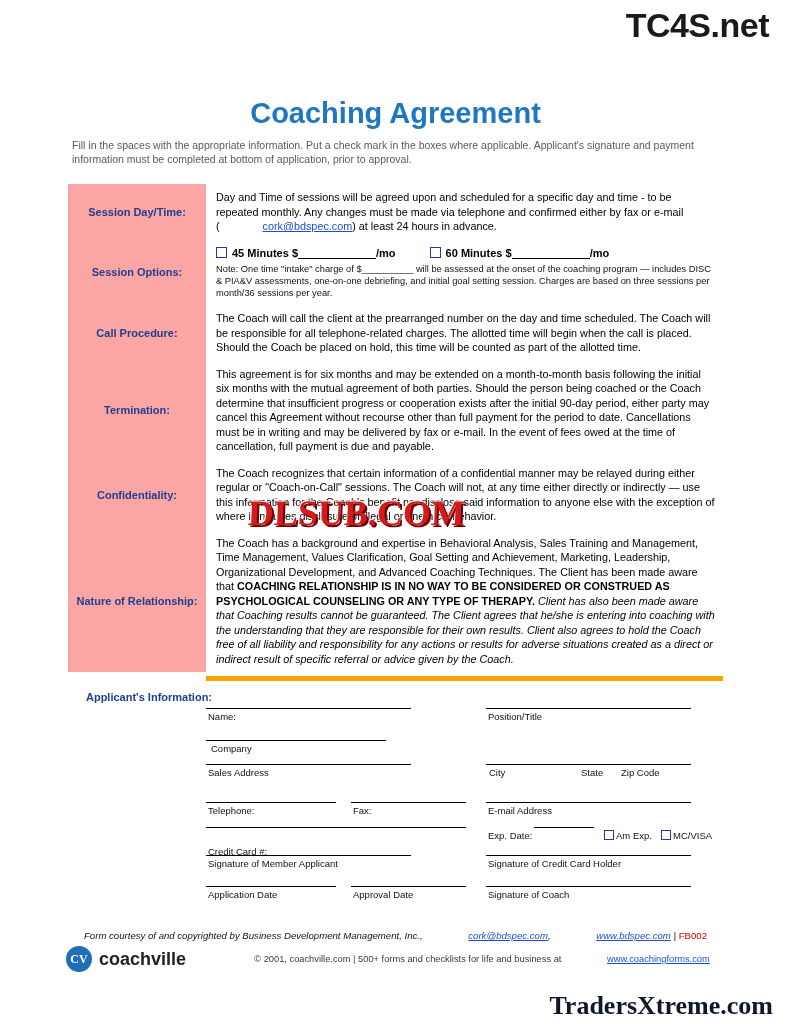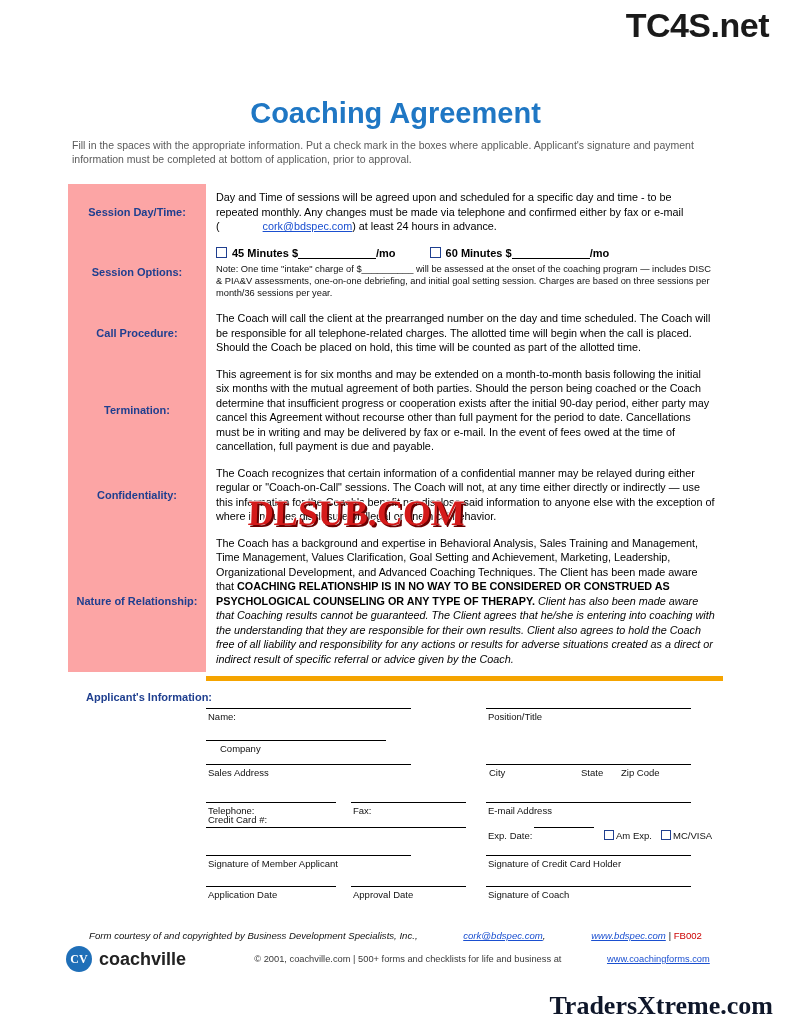--- a/index.html
+++ b/index.html
@@ -306,38 +306,38 @@
   <div class="appl-label">Applicant's Information:</div>
 
   <div class="fields">
 
     <div class="line" style="left:0; top:18px; width:205px;"></div>
     <div class="fl" style="left:2px; top:21px;">Name:</div>
     <div class="line" style="left:280px; top:18px; width:205px;"></div>
     <div class="fl" style="left:282px; top:21px;">Position/Title</div>
 
     <div class="line" style="left:0; top:50px; width:180px;"></div>
-    <div class="fl" style="left:14px; top:53px;">Company</div>
+    <div class="fl" style="left:5px; top:53px;">Company</div>
 
     <div class="line" style="left:0; top:74px; width:205px;"></div>
     <div class="fl" style="left:2px; top:77px;">Sales Address</div>
     <div class="line" style="left:280px; top:74px; width:205px;"></div>
     <div class="fl" style="left:283px; top:77px;">City</div>
     <div class="fl" style="left:375px; top:77px;">State</div>
     <div class="fl" style="left:415px; top:77px;">Zip Code</div>
 
     <div class="line" style="left:0; top:112px; width:130px;"></div>
     <div class="fl" style="left:2px; top:115px;">Telephone:</div>
     <div class="line" style="left:145px; top:112px; width:115px;"></div>
     <div class="fl" style="left:147px; top:115px;">Fax:</div>
     <div class="line" style="left:280px; top:112px; width:205px;"></div>
     <div class="fl" style="left:282px; top:115px;">E-mail Address</div>
 
     <div class="line" style="left:0; top:137px; width:260px;"></div>
-    <div class="fl" style="left:2px; top:124px;">Credit Card #:</div>
+    <div class="fl" style="left:2px; top:156px;">Credit Card #:</div>
     <div class="line" style="left:328px; top:137px; width:60px;"></div>
     <div class="fl" style="left:282px; top:140px;">Exp. Date:</div>
     <div class="cbx" style="left:398px; top:140px;"></div>
     <div class="fl" style="left:410px; top:140px;">Am Exp.</div>
     <div class="cbx" style="left:455px; top:140px;"></div>
     <div class="fl" style="left:467px; top:140px;">MC/VISA</div>
 
     <div class="line" style="left:0; top:165px; width:205px;"></div>
     <div class="fl" style="left:2px; top:168px;">Signature of Member Applicant</div>
     <div class="line" style="left:280px; top:165px; width:205px;"></div>
@@ -347,21 +347,21 @@
     <div class="fl" style="left:2px; top:199px;">Application Date</div>
     <div class="line" style="left:145px; top:196px; width:115px;"></div>
     <div class="fl" style="left:147px; top:199px;">Approval Date</div>
     <div class="line" style="left:280px; top:196px; width:205px;"></div>
     <div class="fl" style="left:282px; top:199px;">Signature of Coach</div>
   </div>
 
   <div class="wm-dlsub">DLSUB.COM</div>
 
   <div class="foot1">
-    <span>Form courtesy of and copyrighted by Business Development Specialists, Inc., </span><a href="#">cork@bdspec.com</a><span>, </span><a href="#">www.bdspec.com</a><span> | </span><span class="fb">FB002</span>
+    <span>Form courtesy of and copyrighted by Business Development Management, Inc., </span><a href="#">cork@bdspec.com</a><span>, </span><a href="#">www.bdspec.com</a><span> | </span><span class="fb">FB002</span>
   </div>
 
   <div class="cvlogo">
     <div class="cvcircle">CV</div>
     <div class="cvtext">coachville</div>
   </div>
 
   <div class="foot2">
     <span>© 2001, coachville.com | 500+ forms and checklists for life and business at </span><a href="#">www.coachingforms.com</a>
   </div>

